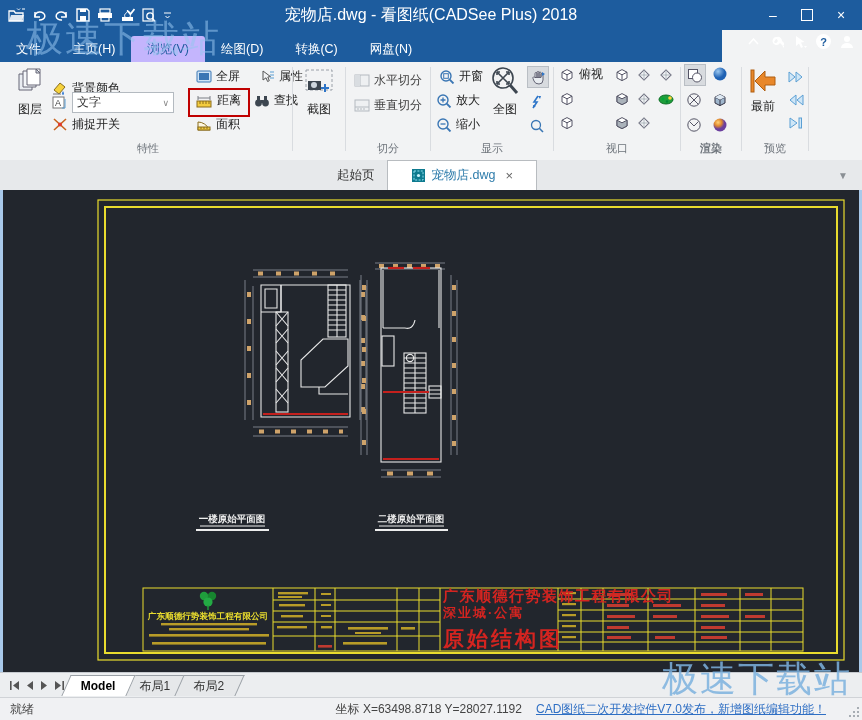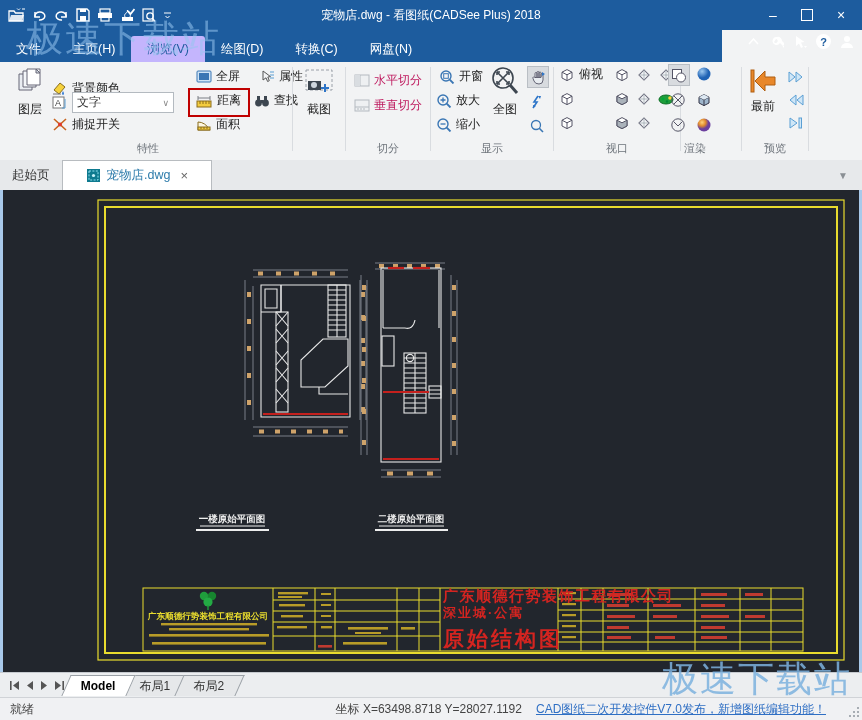--- a/index.html
+++ b/index.html
@@ -5,50 +5,50 @@
   html,body{margin:0;padding:0;}
   body{width:862px;height:720px;overflow:hidden;position:relative;
        font-family:"Liberation Sans","DejaVu Sans",sans-serif;
        background:#f2f3f4;-webkit-font-smoothing:antialiased;}
   .abs{position:absolute;}
 
   
   #titlebar{left:0;top:0;width:862px;height:30px;background:#1d5c9e;display:flex;align-items:center;color:#fff;}
   .qat{display:flex;align-items:center;gap:7px;padding-left:8px;}
   .qat svg{display:block;}
-  .win-title{position:absolute;left:0;right:0;text-align:center;font-size:12px;color:#fff;pointer-events:none;}
+  .win-title{position:absolute;left:0;right:0;text-align:center;font-size:16px;color:#fff;pointer-events:none;}
   .win-btns{position:absolute;right:6px;top:0;height:30px;display:flex;align-items:center;gap:4px;}
   .win-btn{width:30px;height:22px;display:flex;align-items:center;justify-content:center;font-size:14px;color:#fff;}
   .max-box{width:10px;height:10px;border:1.5px solid #fff;}
 
   
   #menubar{left:0;top:30px;width:722px;height:32px;background:#1d5c9e;display:flex;align-items:flex-end;}
   .mtab{height:26px;line-height:26px;padding:0 16px;font-size:12.5px;color:#fff;}
   .mtab.active{background:#c4b5fd;color:#1d5c9e;border-radius:3px 3px 0 0;}
   .mbar-icons{position:absolute;right:8px;top:34px;display:flex;align-items:center;gap:9px;color:#fff;}
   .mbar-icons svg{display:block;}
   .help-circle{width:15px;height:15px;border-radius:50%;background:#fff;color:#1d5c9e;font-size:11px;font-weight:bold;
                display:flex;align-items:center;justify-content:center;}
 
   
   #ribbon{left:0;top:62px;width:862px;height:98px;background:#f2f3f4;border-bottom:1px solid #c8cdd3;}
   .grp{position:absolute;top:0;height:96px;}
   .grp-label{position:absolute;left:0;right:0;bottom:2px;text-align:center;font-size:11px;color:#6e747b;}
   .sep{position:absolute;top:5px;height:84px;width:1px;background:#d9dce0;}
   .bigbtn{position:absolute;display:flex;flex-direction:column;align-items:center;gap:3px;font-size:12px;color:#222;}
   .rrow{position:absolute;display:flex;align-items:center;gap:4px;font-size:12px;color:#222;white-space:nowrap;}
-  .rrow.disabled{color:#be185d;}
+  .rrow.disabled{color:#404040;}
   .combo{width:96px;height:19px;background:#fff;border:1px solid #b4bac0;display:flex;align-items:center;font-size:12px;color:#333;padding-left:4px;}
   .combo .caret{margin-left:auto;padding-right:4px;color:#888;font-size:9px;}
   .redbox{position:absolute;border:2px solid #c00000;}
   .iconbtn{position:absolute;width:20px;height:20px;display:flex;align-items:center;justify-content:center;}
   .iconbtn.sel{background:#d8dbdf;border:1px solid #b9bec4;}
 
   
-  #doctabs{left:0;top:160px;width:862px;height:30px;background:#e7e9eb;border-bottom:1px solid #9aa0a6;display:flex;align-items:stretch;}
+  #doctabs{left:0;top:160px;width:862px;height:30px;background:#e7e9eb;border-bottom:1px solid #9aa0a6;display:flex;align-items:stretch;justify-content:center;}
   .dtab-start{display:flex;align-items:center;padding:0 12px;font-size:12.5px;color:#333;}
   .dtab-active{display:flex;align-items:center;gap:6px;background:#fff;border:1px solid #b8bcc0;border-bottom:none;
                padding:0 23px;font-size:12.5px;color:#2e7cab;}
   .dtab-close{color:#666;font-size:13px;padding-left:4px;}
   .dtab-dd{position:absolute;right:14px;top:10px;color:#8a8f94;font-size:10px;}
 
   
   #canvas{left:0;top:190px;width:862px;height:482px;background:#22262d;
           border-left:3px solid #a9c9ea;border-right:3px solid #a9c9ea;box-sizing:border-box;}
   #canvas svg{display:block;}
@@ -435,21 +435,21 @@
           <ellipse cx="8" cy="6.5" rx="7" ry="4.5" fill="#1f9e3c" stroke="#0d6e24"></ellipse>
           <circle cx="5" cy="6" r="1.5" fill="#0a3"></circle>
           <circle cx="12" cy="5" r="1.8" fill="#ffd23c"></circle>
           <circle cx="9" cy="8.5" r="1.2" fill="#083"></circle>
         </svg>
     </div>
     <div class="grp-label">视口</div>
   </div>
   <div class="sep" style="left:680px;"></div>
 
-  <div class="grp" style="left:665px;width:60px;">
+  <div class="grp" style="left:681px;width:60px;font-weight:bold;">
     <div class="iconbtn sel" style="left:3px;top:2px;">
       <svg width="16" height="15">
           <rect x="1.5" y="1.5" width="9" height="9" fill="#fff" stroke="#556"></rect>
           <circle cx="10" cy="9.5" r="4.5" fill="#fff" stroke="#556"></circle>
         </svg>
     </div>
     <div class="iconbtn" style="left:3px;top:28px;">
       <svg width="16" height="16">
           <circle cx="8" cy="8" r="6.2" fill="none" stroke="#556"></circle>
           <path d="M3.6 3.6 L12.4 12.4 M12.4 3.6 L3.6 12.4" stroke="#556"></path>

